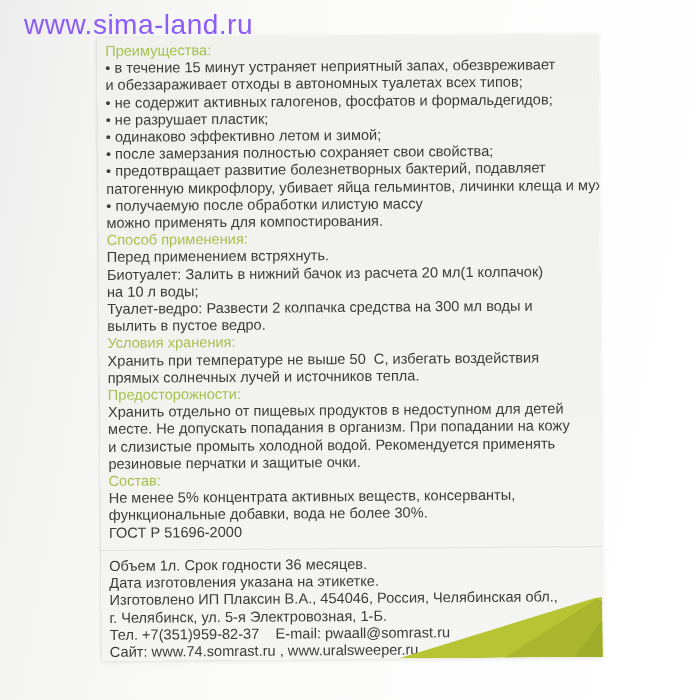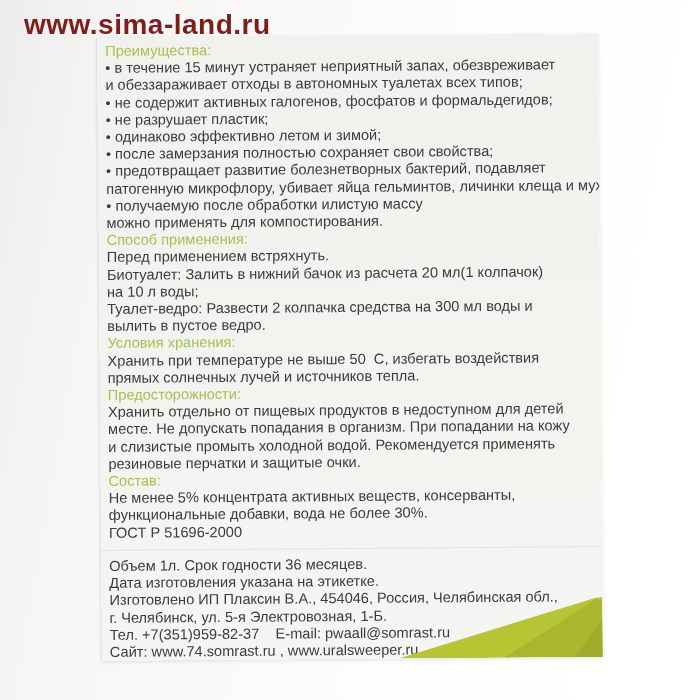--- a/index.html
+++ b/index.html
@@ -9,23 +9,22 @@
     font-family: "Liberation Sans", "DejaVu Sans", sans-serif;
   }
   .photo-bg {
     position: absolute; left: 0; top: 0;
     width: 700px; height: 700px;
     background: linear-gradient(100deg, #ededed 0%, #f6f6f5 18%, #fbfbfa 45%, #fefefe 75%, #ffffff 100%);
   }
   .watermark {
     position: absolute; left: 24px; top: 9px;
     font-size: 28px; letter-spacing: 0.5px;
-    color: #7f1d1d;
+    color: #8b5cf6;
     white-space: nowrap;
-    font-weight: bold;
   }
   .label {
     position: absolute; left: 97px; top: 38px;
     width: 501px; height: 623px;
     background: linear-gradient(180deg, #f1f1ee 0%, #f3f3f0 60%, #f5f5f3 100%);
     transform: rotate(-0.45deg);
     transform-origin: 0 0;
     box-shadow: 0 1px 4px rgba(0,0,0,0.10), -1px 0 2px rgba(0,0,0,0.05);
     overflow: hidden;
   }

